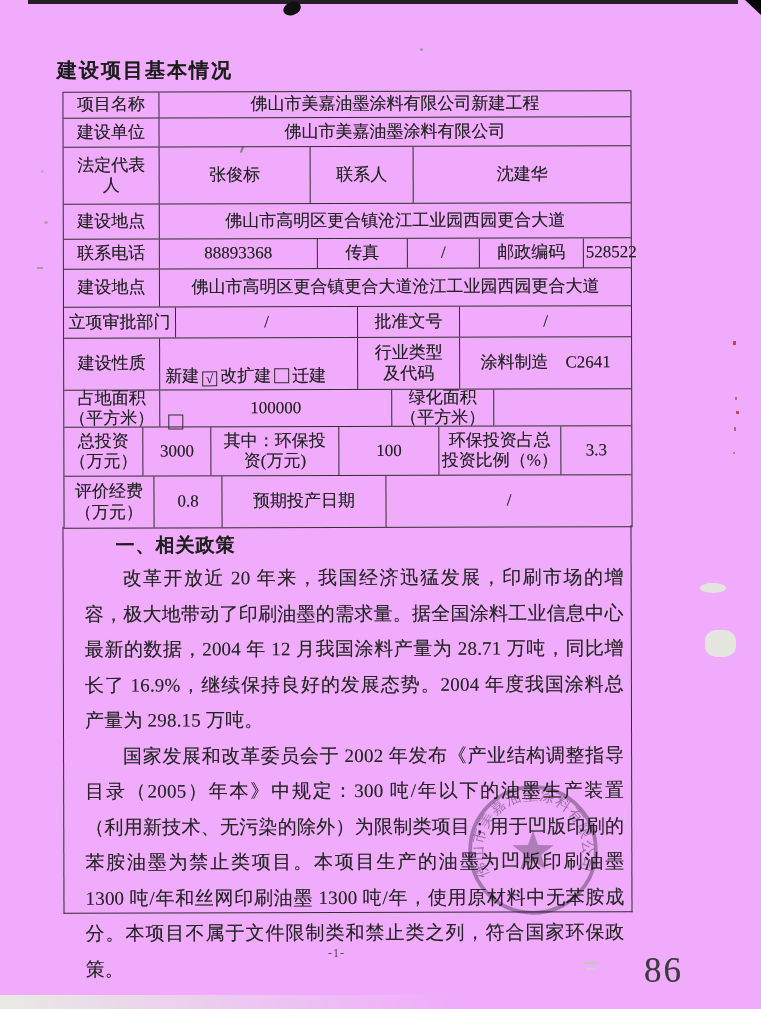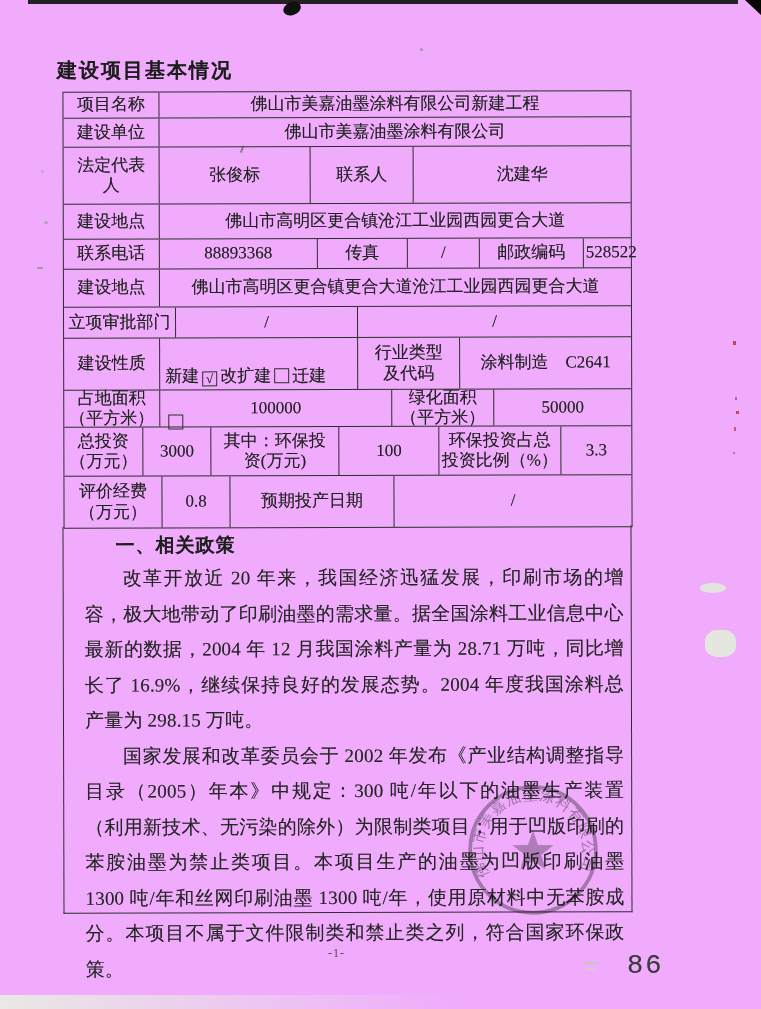--- a/index.html
+++ b/index.html
@@ -55,21 +55,21 @@
     text-align:justify;letter-spacing:.2px;color:#262626;
     text-shadow:0 0 .6px rgba(40,40,40,.45);
   }
   
   .stamp{
     position:absolute;left:464px;top:781px;width:138px;height:138px;
     opacity:.82;mix-blend-mode:multiply;
   }
   
   .pageno{position:absolute;left:328px;top:946px;font-size:12px;letter-spacing:1px;color:#4c4c4c;}
-  .cornerno{position:absolute;left:627px;top:951px;font-size:27px;letter-spacing:2px;color:#3c3c3c;text-shadow:0 0 .6px rgba(50,50,50,.5);font-family:Liberation Mono, monospace;}
+  .cornerno{position:absolute;left:644px;top:951px;font-size:35px;letter-spacing:2px;color:#3c3c3c;text-shadow:0 0 .6px rgba(50,50,50,.5);}
   
   .art{position:absolute;}
   .topbar{left:28px;top:0;width:710px;height:4px;background:#141414;opacity:.92;}
   .blob{left:283px;top:2px;width:18px;height:13px;background:#101010;border-radius:60% 45% 55% 50%;transform:rotate(-18deg);}
   .corner{right:0;top:0;width:0;height:0;border-left:16px solid transparent;border-top:15px solid #050505;}
   .red1{left:733px;top:341px;width:3px;height:4px;background:#b03a31;opacity:.85;}
   .red2{left:735px;top:397px;width:2px;height:3px;background:#b8463c;opacity:.7;}
   .red3{left:736px;top:411px;width:3px;height:3px;background:#a83830;opacity:.8;}
   .red4{left:734px;top:427px;width:2px;height:4px;background:#b03a31;opacity:.7;}
   .red5{left:733px;top:452px;width:2px;height:2px;background:#b8463c;opacity:.6;}
@@ -145,57 +145,57 @@
     </div>
 
     <div class="row" style="height:38px">
       <div class="c" style="width:96px">建设地点</div>
       <div class="c last">佛山市高明区更合镇更合大道沧江工业园西园更合大道</div>
     </div>
 
     <div class="row" style="height:31px">
       <div class="c" style="width:112px">立项审批部门</div>
       <div class="c" style="width:182px">/</div>
+      <div class="c" style="width:102px">批准文号</div>
       <div class="c last">/</div>
     </div>
 
     <div class="row" style="height:52px">
       <div class="c" style="width:96px">建设性质</div>
       <div class="c left nature-cell" style="width:198px">
         <span>新建</span><span class="cbox"><span>√</span></span><span>改扩建</span><span class="cbox"></span><span>迁建</span><br>
         <span class="cbox"></span>
       </div>
       <div class="c" style="width:102px">行业类型
 及代码</div>
       <div class="c last">涂料制造　C2641</div>
     </div>
 
     <div class="row" style="height:37px">
       <div class="c" style="width:96px">占地面积
 （平方米）</div>
       <div class="c" style="width:232px">100000</div>
       <div class="c" style="width:102px">绿化面积
 （平方米）</div>
-      <div class="c last">50000</div>
     </div>
 
     <div class="row" style="height:49px">
       <div class="c" style="width:79px">总投资
 （万元）</div>
       <div class="c" style="width:68px">3000</div>
       <div class="c" style="width:128px">其中：环保投
 资(万元)</div>
       <div class="c" style="width:100px">100</div>
       <div class="c" style="width:122px">环保投资占总
 投资比例（%）</div>
       <div class="c last">3.3</div>
     </div>
 
     <div class="row" style="height:51px">
-      <div class="c" style="width:98px">评价经费
+      <div class="c" style="width:90px">评价经费
 （万元）</div>
       <div class="c" style="width:68px">0.8</div>
       <div class="c" style="width:164px">预期投产日期</div>
       <div class="c last">/</div>
     </div>
 
   </div>
 
   <div class="policy-box">
     <div class="policy-heading">一、相关政策</div>

